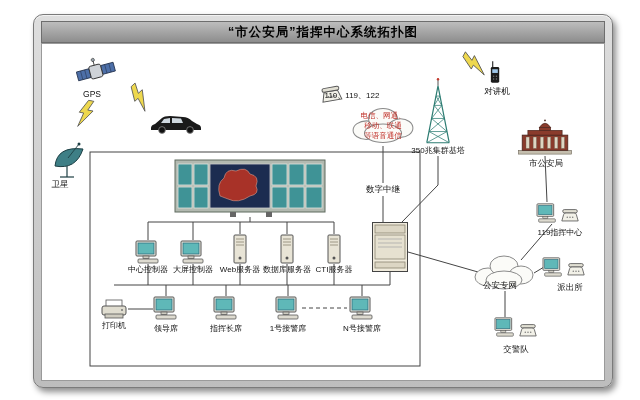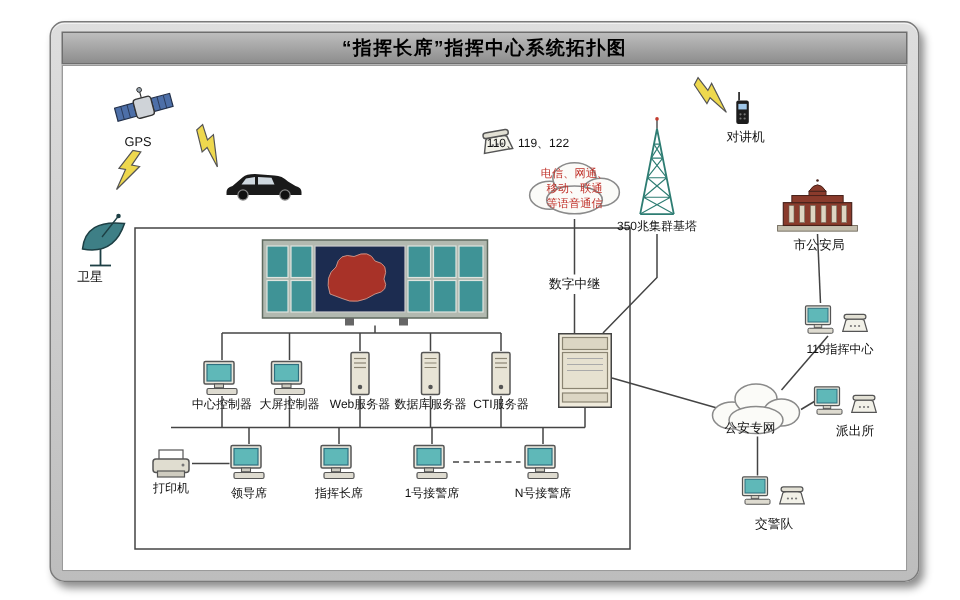--- a/index.html
+++ b/index.html
@@ -19,21 +19,21 @@
   .red{font-size:7.5px;fill:#c03028;text-anchor:middle;}
   .wire{stroke:#444;stroke-width:1;fill:none;}
   .wire-dash{stroke:#444;stroke-width:1;fill:none;stroke-dasharray:4 3;}
 </style>
 </head>
 <body>
 
 <div class="stage">
   <div class="frame"></div>
   <div class="titlebar">
-    <span>“指挥长席”指挥中心系统拓扑图</span>
+    <span>“市公安局”指挥中心系统拓扑图</span>
   </div>
   <div class="panel"></div>
 
   <svg class="scene" viewBox="0 0 640 400">
     <defs>
       <symbol id="sym-pc" viewBox="0 0 26 24">
         <rect x="1" y="1" width="20" height="15" rx="1" fill="#e9e7dc" stroke="#555" stroke-width="1"></rect>
         <rect x="3" y="3" width="16" height="11" fill="#5fb8b8" stroke="#2f6f7f" stroke-width="0.8"></rect>
         <rect x="8" y="16" width="6" height="2.5" fill="#cfcdc2" stroke="#555" stroke-width="0.7"></rect>
         <rect x="3" y="19" width="20" height="4" rx="1" fill="#dedbd0" stroke="#555" stroke-width="0.8"></rect>

